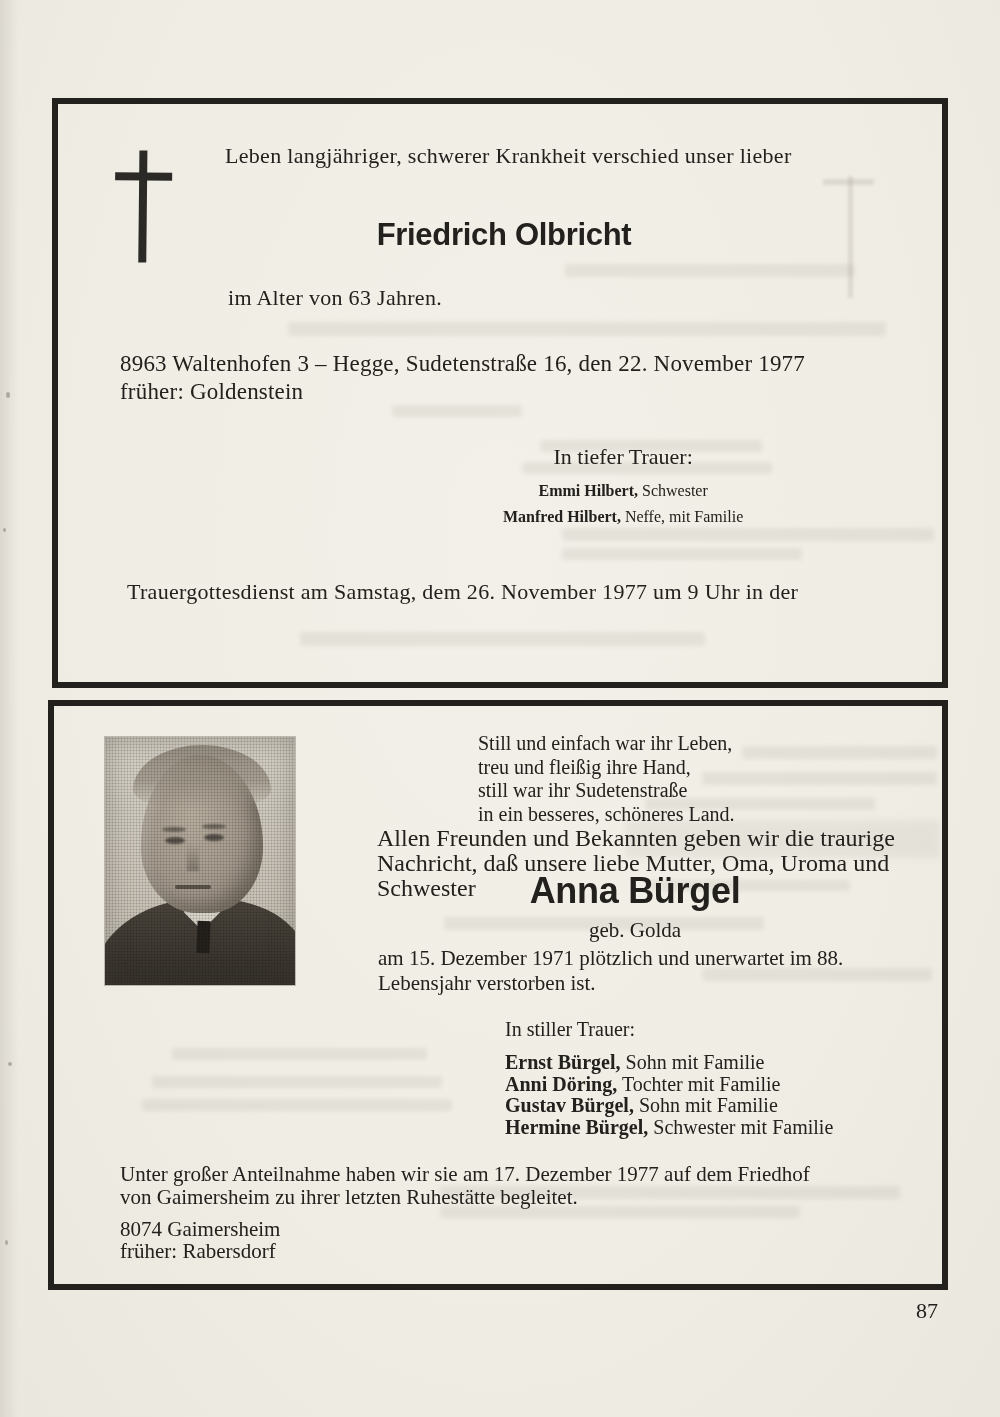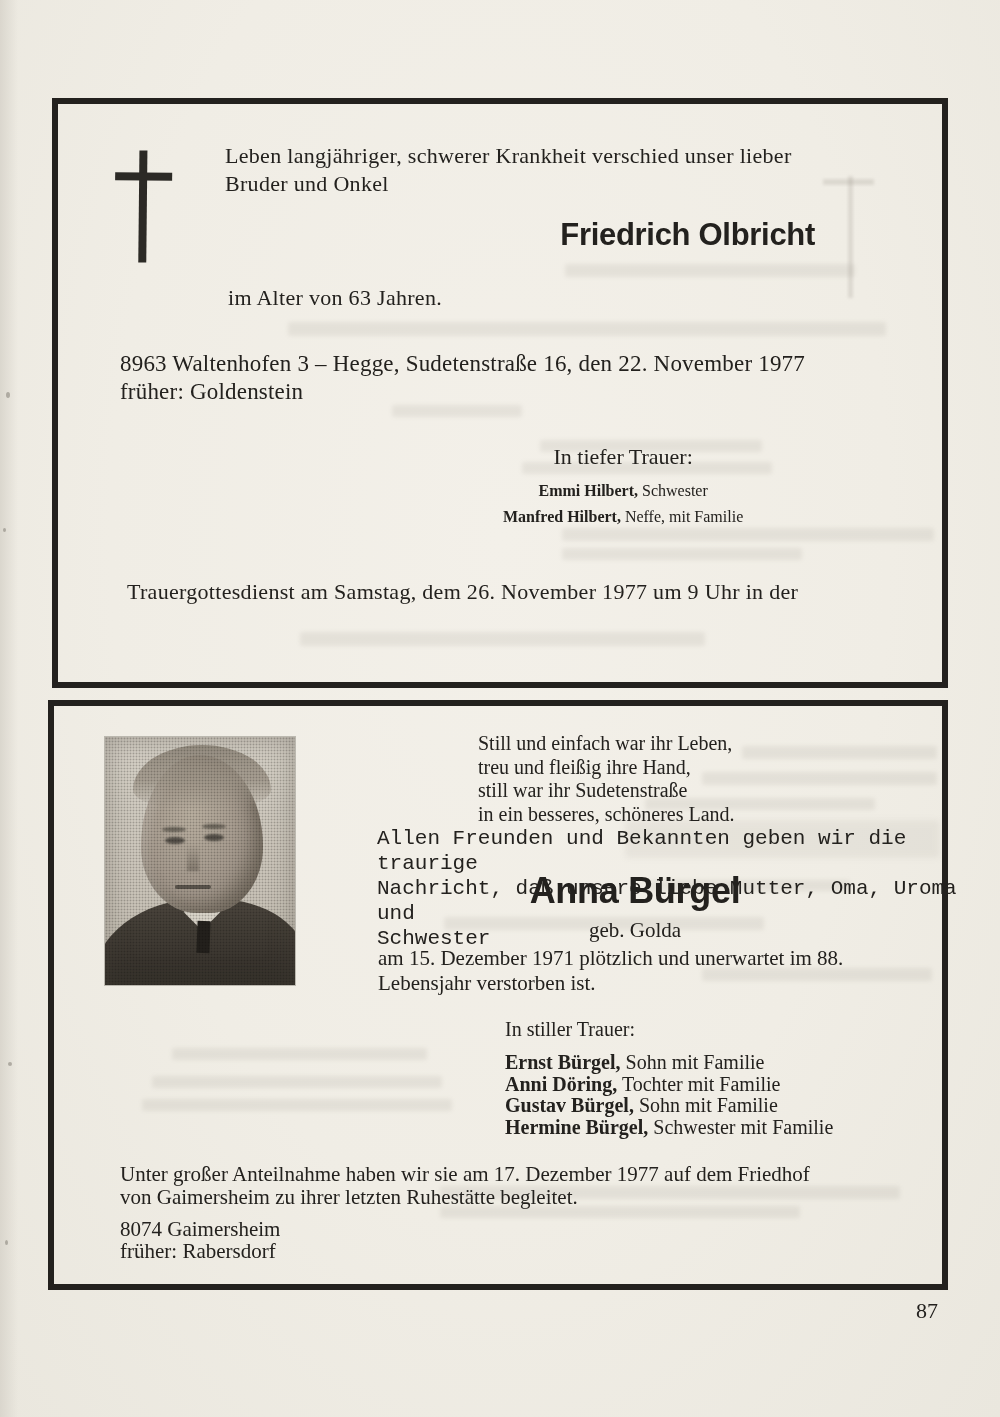--- a/index.html
+++ b/index.html
@@ -39,21 +39,21 @@
   
   .abs { position:absolute; }
   .t22 { font-size:22px; line-height:28px; letter-spacing:.3px; }
   .headline1 { font-family:"Liberation Sans", sans-serif; font-weight:bold; font-size:31px; letter-spacing:-.3px; text-align:center; }
   .headline2 { font-family:"Liberation Sans", sans-serif; font-weight:bold; font-size:36px; letter-spacing:-.3px; text-align:center; }
   .mourning-header { font-size:22px; line-height:26px; }
   .mourner-rows1 { margin-top:8px; }
   .mourner-row1 { font-size:16px; line-height:26px; }
   .mname { font-weight:bold; }
   .poem { font-size:20px; line-height:23.5px; }
-  .announce { font-size:21px; line-height:25px;font-family:Liberation Mono, monospace; }
+  .announce { font-size:24px; line-height:25px; }
   .t21 { font-size:21px; line-height:25px; }
   .mourning-header2 { font-size:20px; line-height:24px; }
   .mourner-rows2 { margin-top:11px; }
   .mourner-row2 { font-size:20px; line-height:21.5px; }
   .burial { font-size:21px; line-height:22.5px; }
   .addr2 { font-size:21px; line-height:22px; }
   .maiden { font-size:21px; text-align:center; }
   .pagenum { font-size:22px; }
 
   
@@ -107,24 +107,23 @@
   <div class="bleed" style="left:288px; top:322px; width:598px; height:14px;"></div>
   <div class="bleed" style="left:392px; top:405px; width:130px; height:12px;"></div>
   <div class="bleed" style="left:540px; top:440px; width:222px; height:12px;"></div>
   <div class="bleed" style="left:522px; top:462px; width:250px; height:12px;"></div>
   <div class="bleed" style="left:562px; top:528px; width:372px; height:13px;"></div>
   <div class="bleed" style="left:562px; top:548px; width:240px; height:12px;"></div>
   <div class="bleed" style="left:300px; top:632px; width:405px; height:14px;"></div>
 
   <div class="abs t22" style="left:225px; top:142px; width:680px;">
     <div>Leben langjähriger, schwerer Krankheit verschied unser lieber</div>
-    <div>Bruder und Onkel</div>
-  </div>
-
-  <div class="abs headline1" style="left:215px; top:217px; width:600px;text-align:right;">Friedrich Olbricht</div>
+  </div>
+
+  <div class="abs headline1" style="left:204px; top:217px; width:600px;">Friedrich Olbricht</div>
 
   <div class="abs t22" style="left:228px; top:284px;">im Alter von 63 Jahren.</div>
 
   <div class="abs" style="left:120px; top:350px; font-size:23px; line-height:28px; letter-spacing:.2px;">
     <div>8963 Waltenhofen 3 – Hegge, Sudetenstraße 16, den 22. November 1977</div>
     <div>früher: Goldenstein</div>
   </div>
 
   <div class="abs" style="left:503px; top:444px;text-align:center;">
     <div class="mourning-header">In tiefer Trauer:</div>

